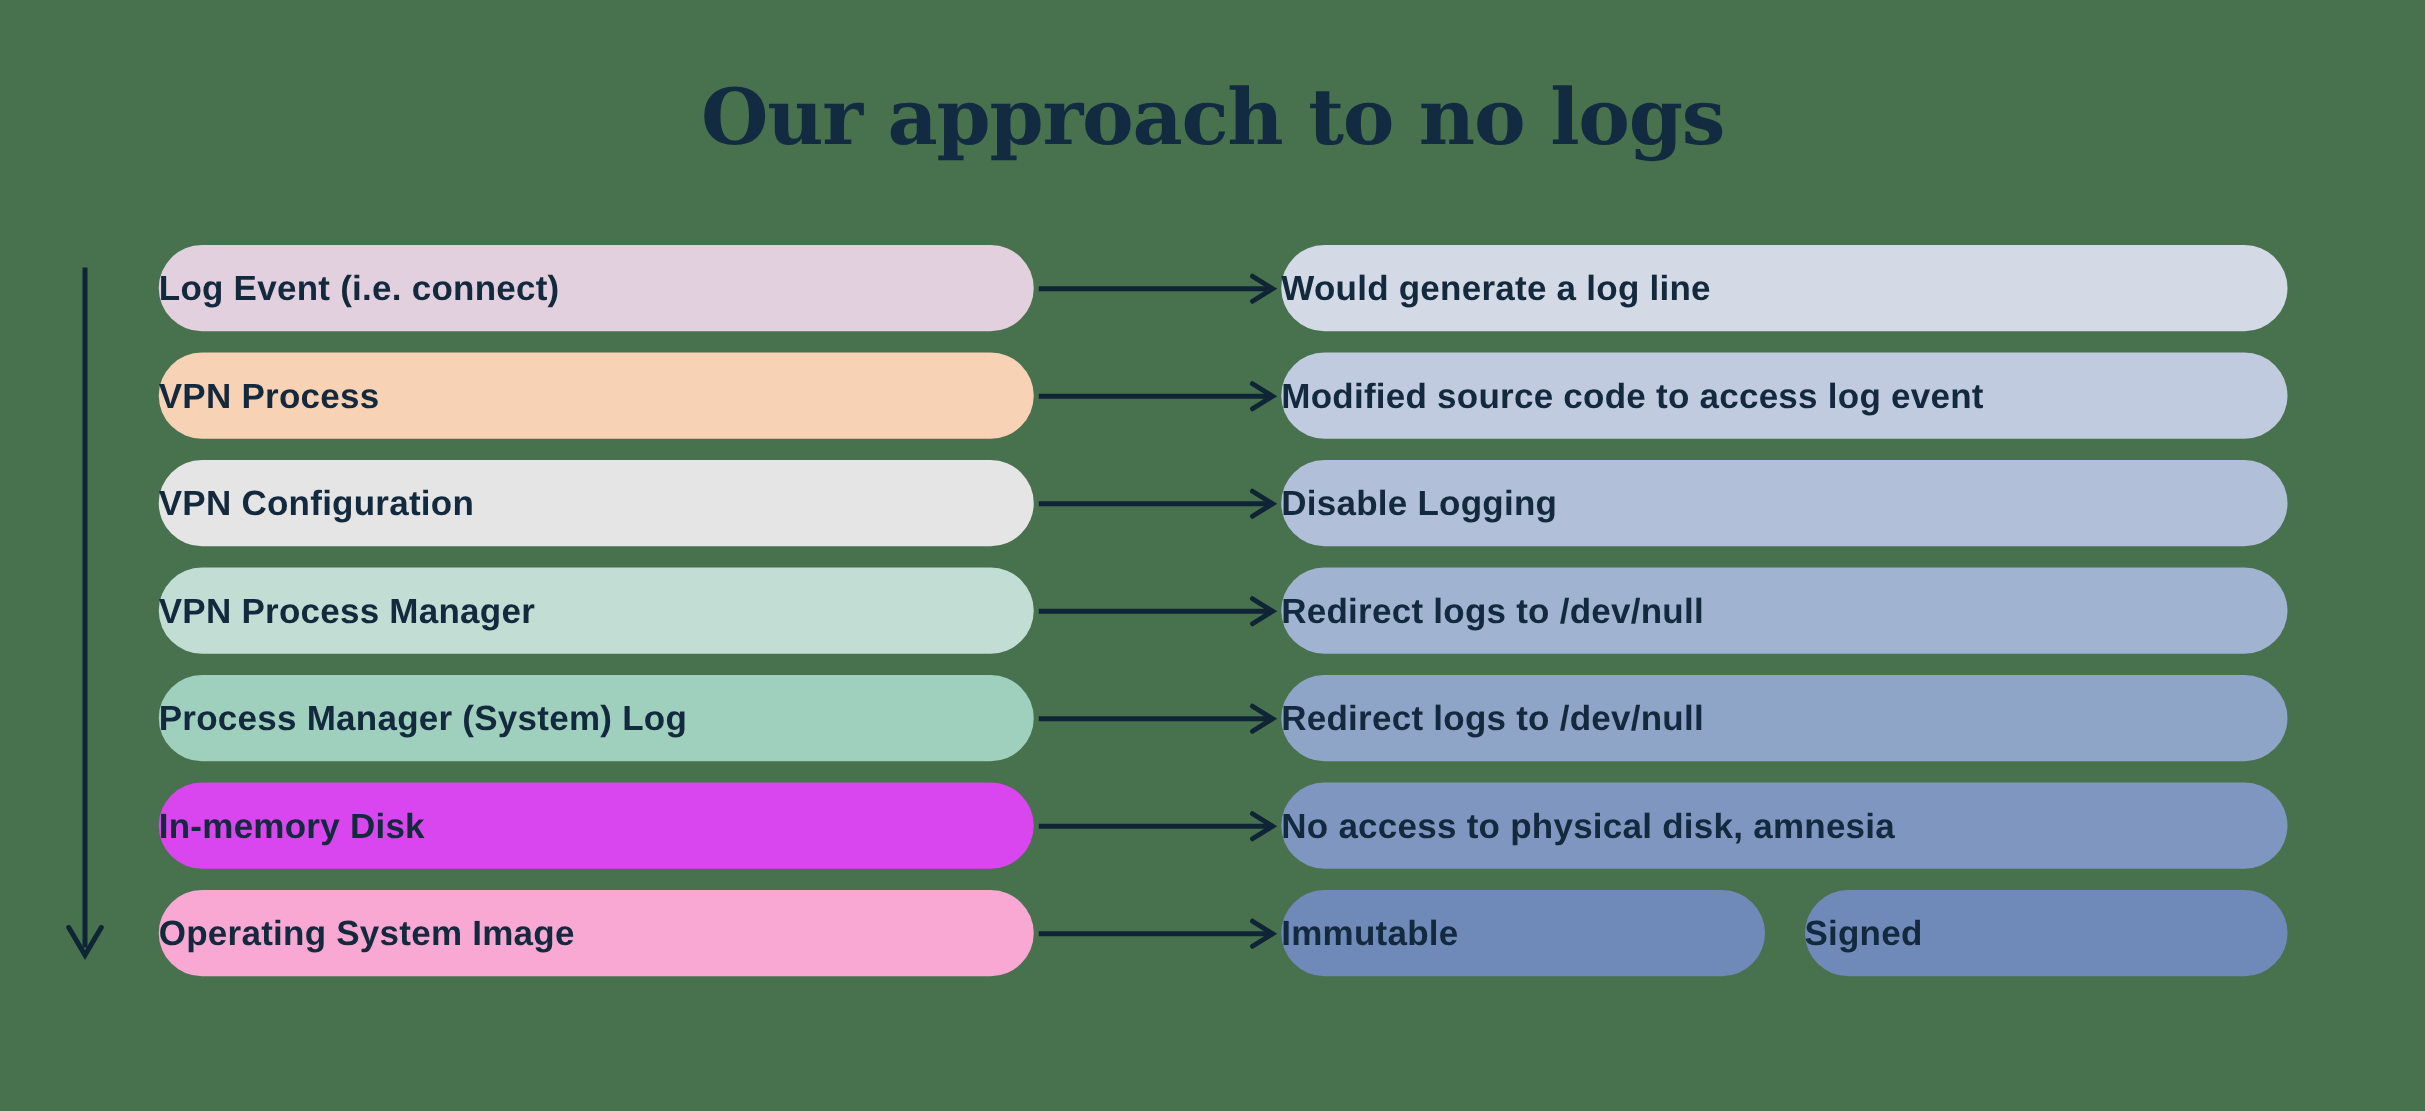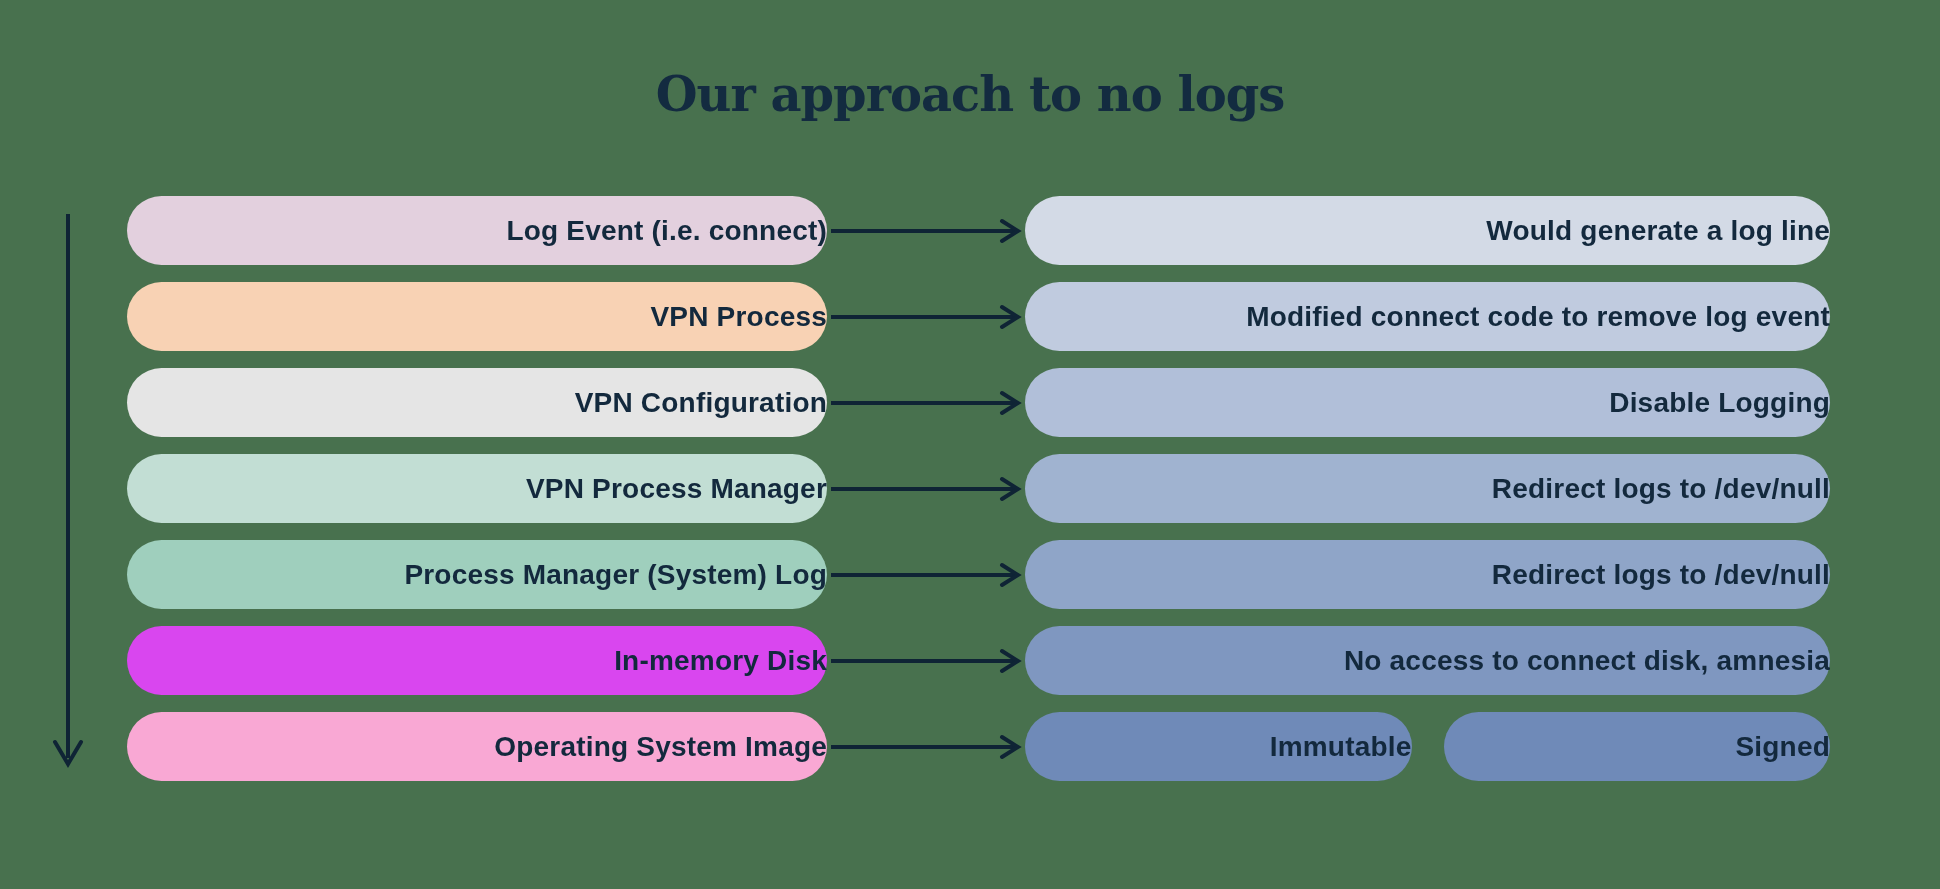--- a/index.html
+++ b/index.html
@@ -13,21 +13,21 @@
   }
   .title {
     position: absolute;
     top: 58px;
     left: 0;
     width: 100%;
     margin: 0;
     text-align: center;
     font-family: "DejaVu Serif", serif;
     font-weight: 700;
-    font-size: 48px;
+    font-size: 62px;
     line-height: 72px;
     letter-spacing: -1px;
     color: var(--title, #132b40);
   }
   .flow-arrow {
     position: absolute;
     left: 50px;
     top: 212px;
     color: var(--arrow, #0f2435);
   }
@@ -44,21 +44,21 @@
     display: flex;
     align-items: center;
     justify-content: space-between;
     height: 69px;
   }
   .pill {
     height: 69px;
     border-radius: 35px;
     display: flex;
     align-items: center;
-    justify-content: flex-end;
+    justify-content: flex-start;
   }
   .left-pill { width: 700px; flex: 0 0 700px; }
   .h-arrow {
     flex: 0 0 198px;
     color: var(--arrow, #0f2435);
     display: block;
   }
   .right-group {
     flex: 0 0 805px;
     width: 805px;
@@ -105,21 +105,21 @@
   <div class="row">
     <div class="pill left-pill" style="background: rgb(248, 210, 180);">
       <span class="pill-label">VPN Process</span>
     </div>
     <svg class="h-arrow" width="198" height="28" viewBox="0 0 198 28" fill="none">
       <line x1="4" y1="14" x2="188" y2="14" stroke="currentColor" stroke-width="4"></line>
       <polyline points="175,4 191,14 175,24" fill="none" stroke="currentColor" stroke-width="4" stroke-linecap="round" stroke-linejoin="miter"></polyline>
     </svg>
     <div class="right-group">
           <div class="pill right-pill" style="background: rgb(192, 203, 223);">
-            <span class="pill-label">Modified connect code to remove log event</span>
+            <span class="pill-label">Modified source code to access log event</span>
           </div>
         </div>
   </div>
 
   <div class="row">
     <div class="pill left-pill" style="background: #e5e5e5;">
       <span class="pill-label">VPN Configuration</span>
     </div>
     <svg class="h-arrow" width="198" height="28" viewBox="0 0 198 28" fill="none">
       <line x1="4" y1="14" x2="188" y2="14" stroke="currentColor" stroke-width="4"></line>
@@ -165,21 +165,21 @@
   <div class="row">
     <div class="pill left-pill" style="background: #d946ef;">
       <span class="pill-label">In-memory Disk</span>
     </div>
     <svg class="h-arrow" width="198" height="28" viewBox="0 0 198 28" fill="none">
       <line x1="4" y1="14" x2="188" y2="14" stroke="currentColor" stroke-width="4"></line>
       <polyline points="175,4 191,14 175,24" fill="none" stroke="currentColor" stroke-width="4" stroke-linecap="round" stroke-linejoin="miter"></polyline>
     </svg>
     <div class="right-group">
           <div class="pill right-pill" style="background: rgb(127, 151, 192);">
-            <span class="pill-label">No access to connect disk, amnesia</span>
+            <span class="pill-label">No access to physical disk, amnesia</span>
           </div>
         </div>
   </div>
 
   <div class="row">
     <div class="pill left-pill" style="background: #f9a8d4;">
       <span class="pill-label">Operating System Image</span>
     </div>
     <svg class="h-arrow" width="198" height="28" viewBox="0 0 198 28" fill="none">
       <line x1="4" y1="14" x2="188" y2="14" stroke="currentColor" stroke-width="4"></line>

